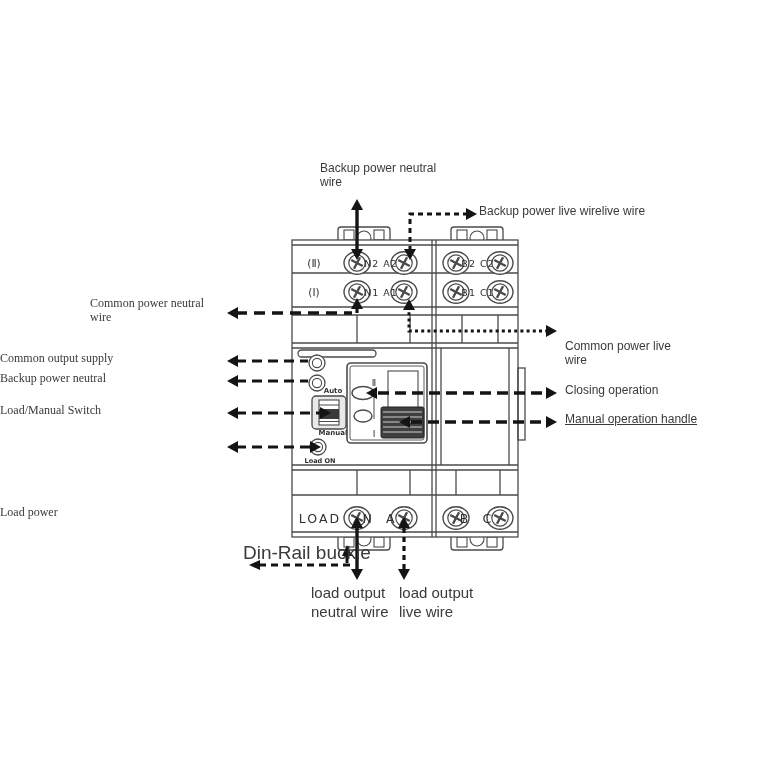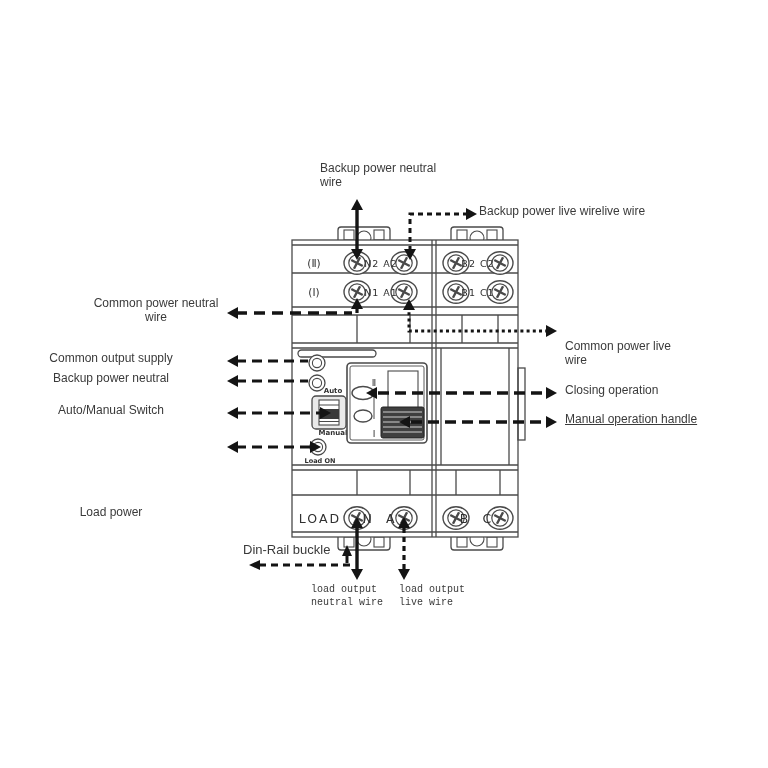--- a/index.html
+++ b/index.html
@@ -1,22 +1,22 @@
 <!DOCTYPE html>
 <html><head>
 <meta charset="utf-8">
 <style>
   html,body{margin:0;padding:0;background:#ffffff;}
   .canvas{position:relative;width:768px;height:768px;background:#ffffff;overflow:hidden;
           font-family:"Liberation Sans",sans-serif;}
   .overlay{position:absolute;left:0;top:0;width:768px;height:768px;}
   .lbl{position:absolute;font-size:12px;line-height:1.16;color:#3a3a3a;}
-  .lbl.small{font-size:13px;}
-  .lbl.tiny{font-size:10px;line-height:1.25;font-family:Liberation Mono, monospace;}
-  .ra{text-align:center;}
+  .lbl.small{font-size:19px;}
+  .lbl.tiny{font-size:15px;line-height:1.25;}
+  .ra{text-align:left;font-family:Liberation Serif, serif;}
   .nw{white-space:nowrap;}
   svg text{font-family:"DejaVu Sans","Liberation Sans",sans-serif;fill:#303030;}
 </style>
 </head>
 <body>
 
 <div class="canvas">
 
   <svg class="overlay" viewBox="0 0 768 768">
     <defs>
@@ -230,21 +230,21 @@
         <polygon points="347,545 342,556 352,556" fill="#141414" stroke="none"></polygon>
       </g>
     </g>
   </svg>
 
   <div class="lbl" style="left:320px;top:162px;width:132px;">Backup power neutral wire</div>
   <div class="lbl nw" style="left:479px;top:205px;">Backup power live wirelive wire</div>
   <div class="lbl ra" style="left:90px;top:297px;width:132px;">Common power neutral wire</div>
   <div class="lbl ra nw" style="left:0;top:352px;width:222px;">Common output supply</div>
   <div class="lbl ra nw" style="left:0;top:372px;width:222px;">Backup power neutral</div>
-  <div class="lbl ra nw" style="left:0;top:404px;width:222px;">Auto/Manual Switch</div>
+  <div class="lbl ra nw" style="left:0;top:404px;width:222px;">Load/Manual Switch</div>
   <div class="lbl ra nw" style="left:0;top:459px;width:222px;margin-top:47px;">Load power</div>
   <div class="lbl" style="left:565px;top:321px;width:128px;margin-top:19px;">Common power live wire</div>
   <div class="lbl nw" style="left:565px;top:384px;">Closing operation</div>
   <div class="lbl" style="left:565px;top:413px;width:148px;text-decoration:underline;">Manual operation handle</div>
   <div class="lbl small nw" style="left:243px;top:542px;">Din-Rail buckle</div>
   <div class="lbl tiny" style="left:311px;top:584px;width:100px;">load output neutral wire</div>
   <div class="lbl tiny" style="left:399px;top:584px;width:95px;">load output live wire</div>
 
 </div>
 

